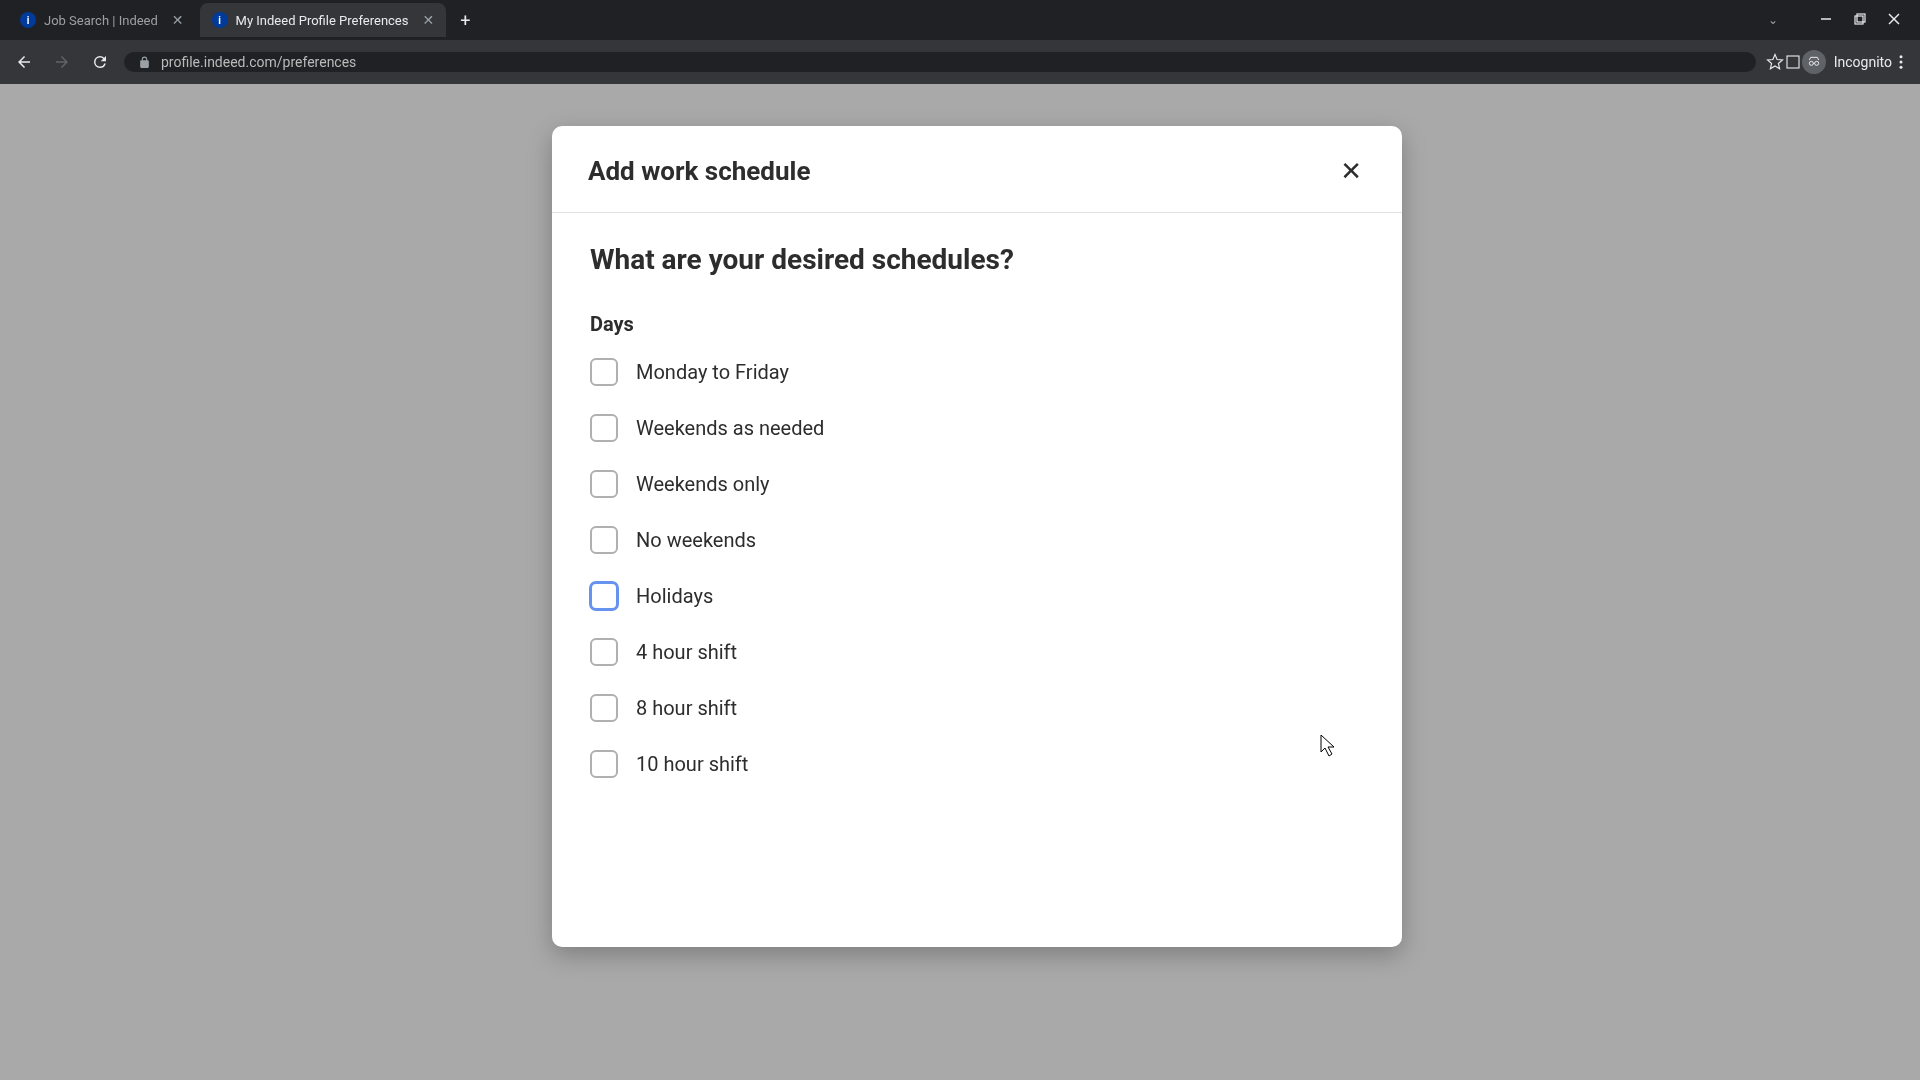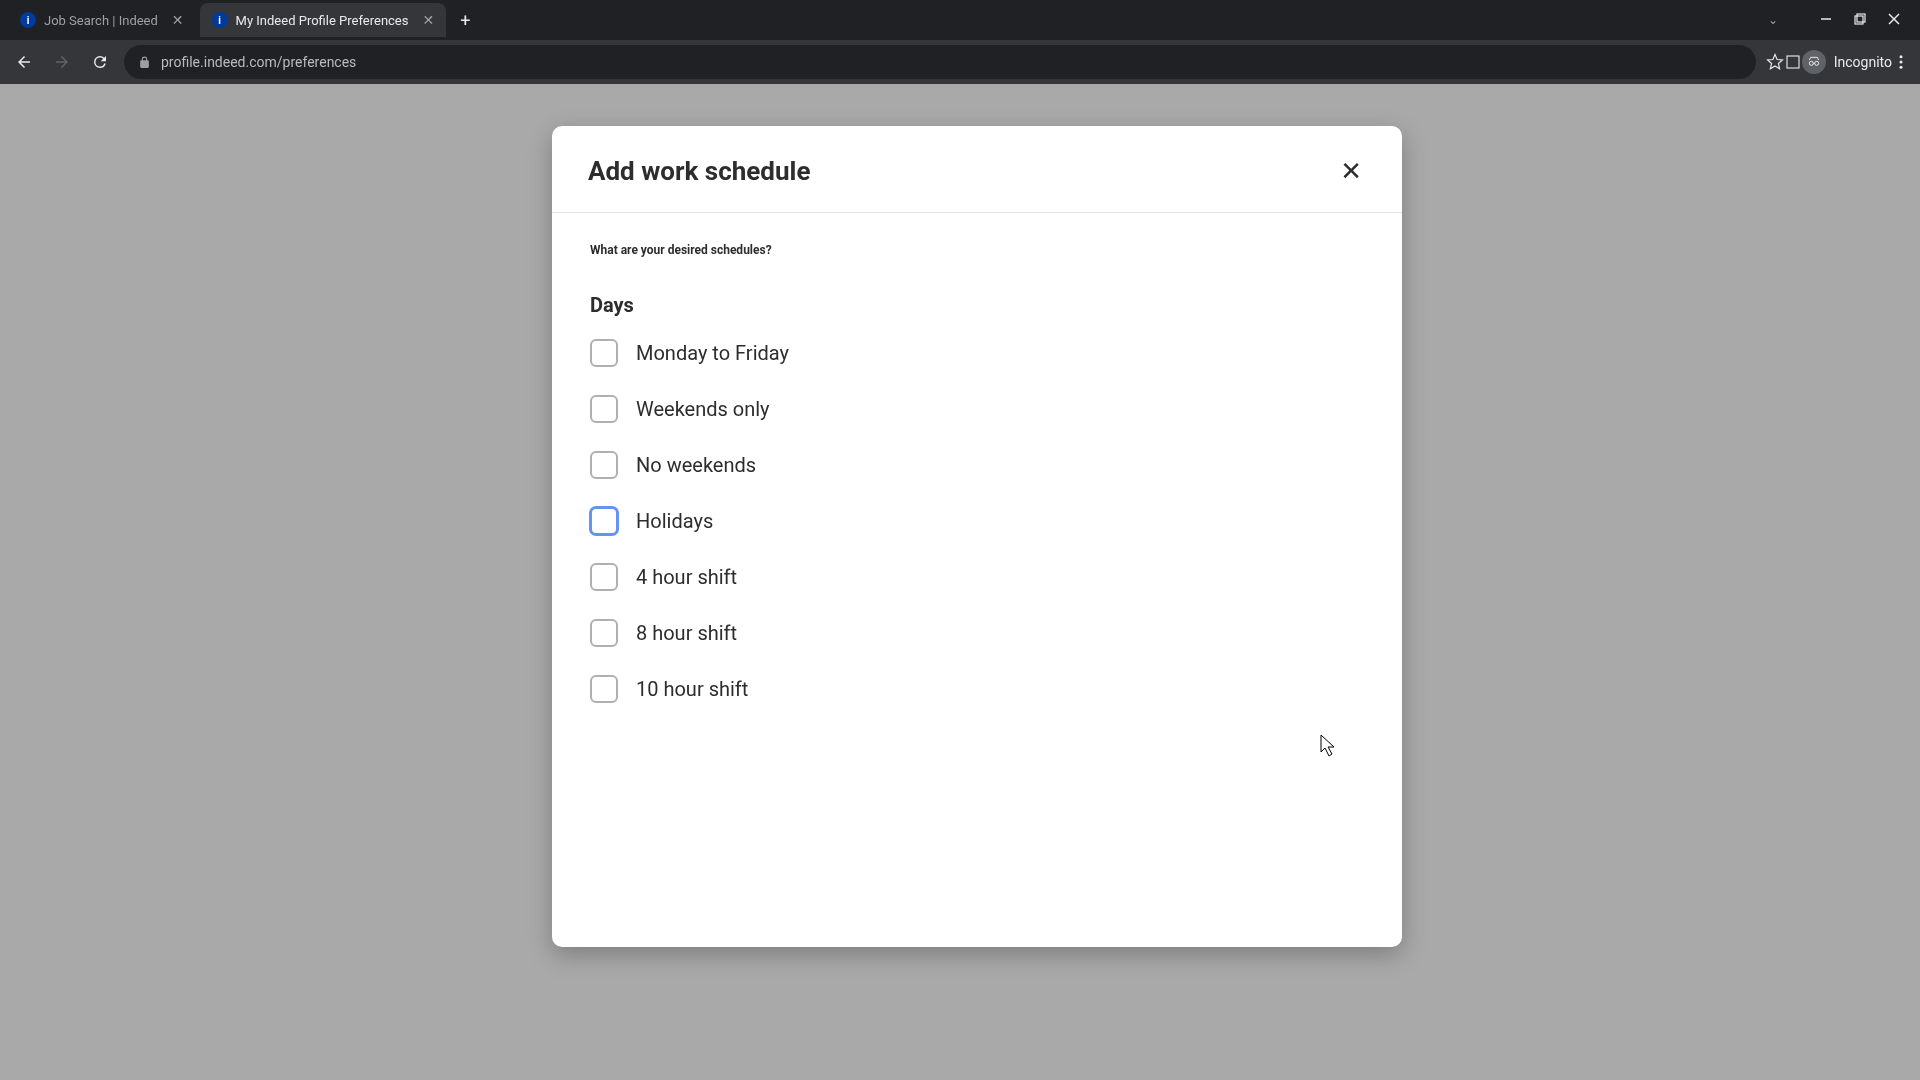--- a/index.html
+++ b/index.html
@@ -13,21 +13,21 @@
     .tab-favicon { width: 16px; height: 16px; border-radius: 50%; background: #003a9b; display: flex; align-items: center; justify-content: center; color: white; font-size: 10px; font-weight: bold; flex-shrink: 0; }
     .tab-title { white-space: nowrap; overflow: hidden; text-overflow: ellipsis; flex: 1; }
     .tab-close { color: #9aa0a6; font-size: 14px; cursor: pointer; margin-left: 6px; }
     .new-tab { color: #e8eaed; font-size: 18px; padding: 0 10px; cursor: pointer; }
     .window-controls { margin-left: auto; display: flex; gap: 22px; color: #e8eaed; font-size: 14px; padding-right: 12px; }
     .caret-down { font-size: 12px; margin-right: 20px; color: #9aa0a6; }
 
     .toolbar { background: #35363a; height: 44px; display: flex; align-items: center; padding: 0 10px; gap: 10px; }
     .nav-btn { width: 28px; height: 28px; display: flex; align-items: center; justify-content: center; color: #e8eaed; cursor: pointer; }
     .nav-btn.disabled { color: #5f6368; }
-    .address-bar { flex: 1; background: #202124; border-radius: 18px; height: 34px; display: flex; align-items: center; padding: 0 14px; color: #e8eaed; font-size: 14px; gap: 10px; }
+    .address-bar { flex: 1; background: #202124; border-radius: 18px; height: 20px; display: flex; align-items: center; padding: 0 14px; color: #e8eaed; font-size: 14px; gap: 10px; }
     .lock-icon { color: #9aa0a6; font-size: 13px; }
     .url-text { color: #bababa; }
     .toolbar-right { display: flex; align-items: center; color: #e8eaed; }
     .incognito-badge { display: flex; align-items: center; gap: 8px; font-size: 14px; }
     .incognito-icon { width: 24px; height: 24px; border-radius: 50%; background: #5f6368; display: flex; align-items: center; justify-content: center; }
 
     
     .page { background: #a9a9a9; height: calc(1080px - 84px); position: relative; }
 
     
@@ -36,21 +36,21 @@
     .modal-title { font-size: 26px; font-weight: 700; color: #2d2d2d; }
     .modal-close { font-size: 26px; color: #2d2d2d; cursor: pointer; line-height: 1; padding: 4px; }
 
     .modal-body-wrap { position: relative; }
     .modal-body { padding: 30px 38px 10px 38px; height: 734px; overflow-y: scroll; }
     .modal-body::-webkit-scrollbar { width: 14px; }
     .modal-body::-webkit-scrollbar-track { background: #fafafa; }
     .modal-body::-webkit-scrollbar-thumb { background: #c1c1c1; border-radius: 0; }
     .modal-body::-webkit-scrollbar-button { height: 14px; background: #efefef; }
 
-    .question { font-size: 12px; font-weight: 700; color: #2d2d2d; margin-bottom: 36px; }
+    .question { font-size: 28px; font-weight: 700; color: #2d2d2d; margin-bottom: 36px; }
     .section-title { font-size: 20px; font-weight: 700; color: #2d2d2d; margin-bottom: 22px; margin-top: 30px; }
     .section-title:first-of-type { margin-top: 0; }
 
     .check-row { display: flex; align-items: center; gap: 18px; margin-bottom: 28px; }
     .checkbox { width: 28px; height: 28px; border: 2px solid #b0b0b0; border-radius: 6px; cursor: pointer; flex-shrink: 0; background: #fff; }
     .checkbox.focused { border-color: #6792f0; box-shadow: 0 0 0 1px #6792f0; }
     .check-label { font-size: 20px; color: #2d2d2d; }
 
     .modal-footer { display: flex; justify-content: flex-end; gap: 14px; padding: 22px 24px; border-top: 1px solid #f0efee; }
     .btn { font-size: 19px; font-weight: 700; padding: 14px 26px; border-radius: 10px; cursor: pointer; border: none; }
@@ -166,20 +166,24 @@
         <div class="question">What are your desired schedules?</div>
 
         <div class="section-title">Days</div>
 
         <div class="check-row">
           <div class="checkbox"></div>
           <div class="check-label">Monday to Friday</div>
         </div>
         <div class="check-row">
           <div class="checkbox"></div>
+          <div class="check-label">Weekends as needed</div>
+        </div>
+        <div class="check-row">
+          <div class="checkbox"></div>
           <div class="check-label">Weekends only</div>
         </div>
         <div class="check-row">
           <div class="checkbox"></div>
           <div class="check-label">No weekends</div>
         </div>
         <div class="check-row">
           <div class="checkbox focused"></div>
           <div class="check-label">Holidays</div>
         </div>

